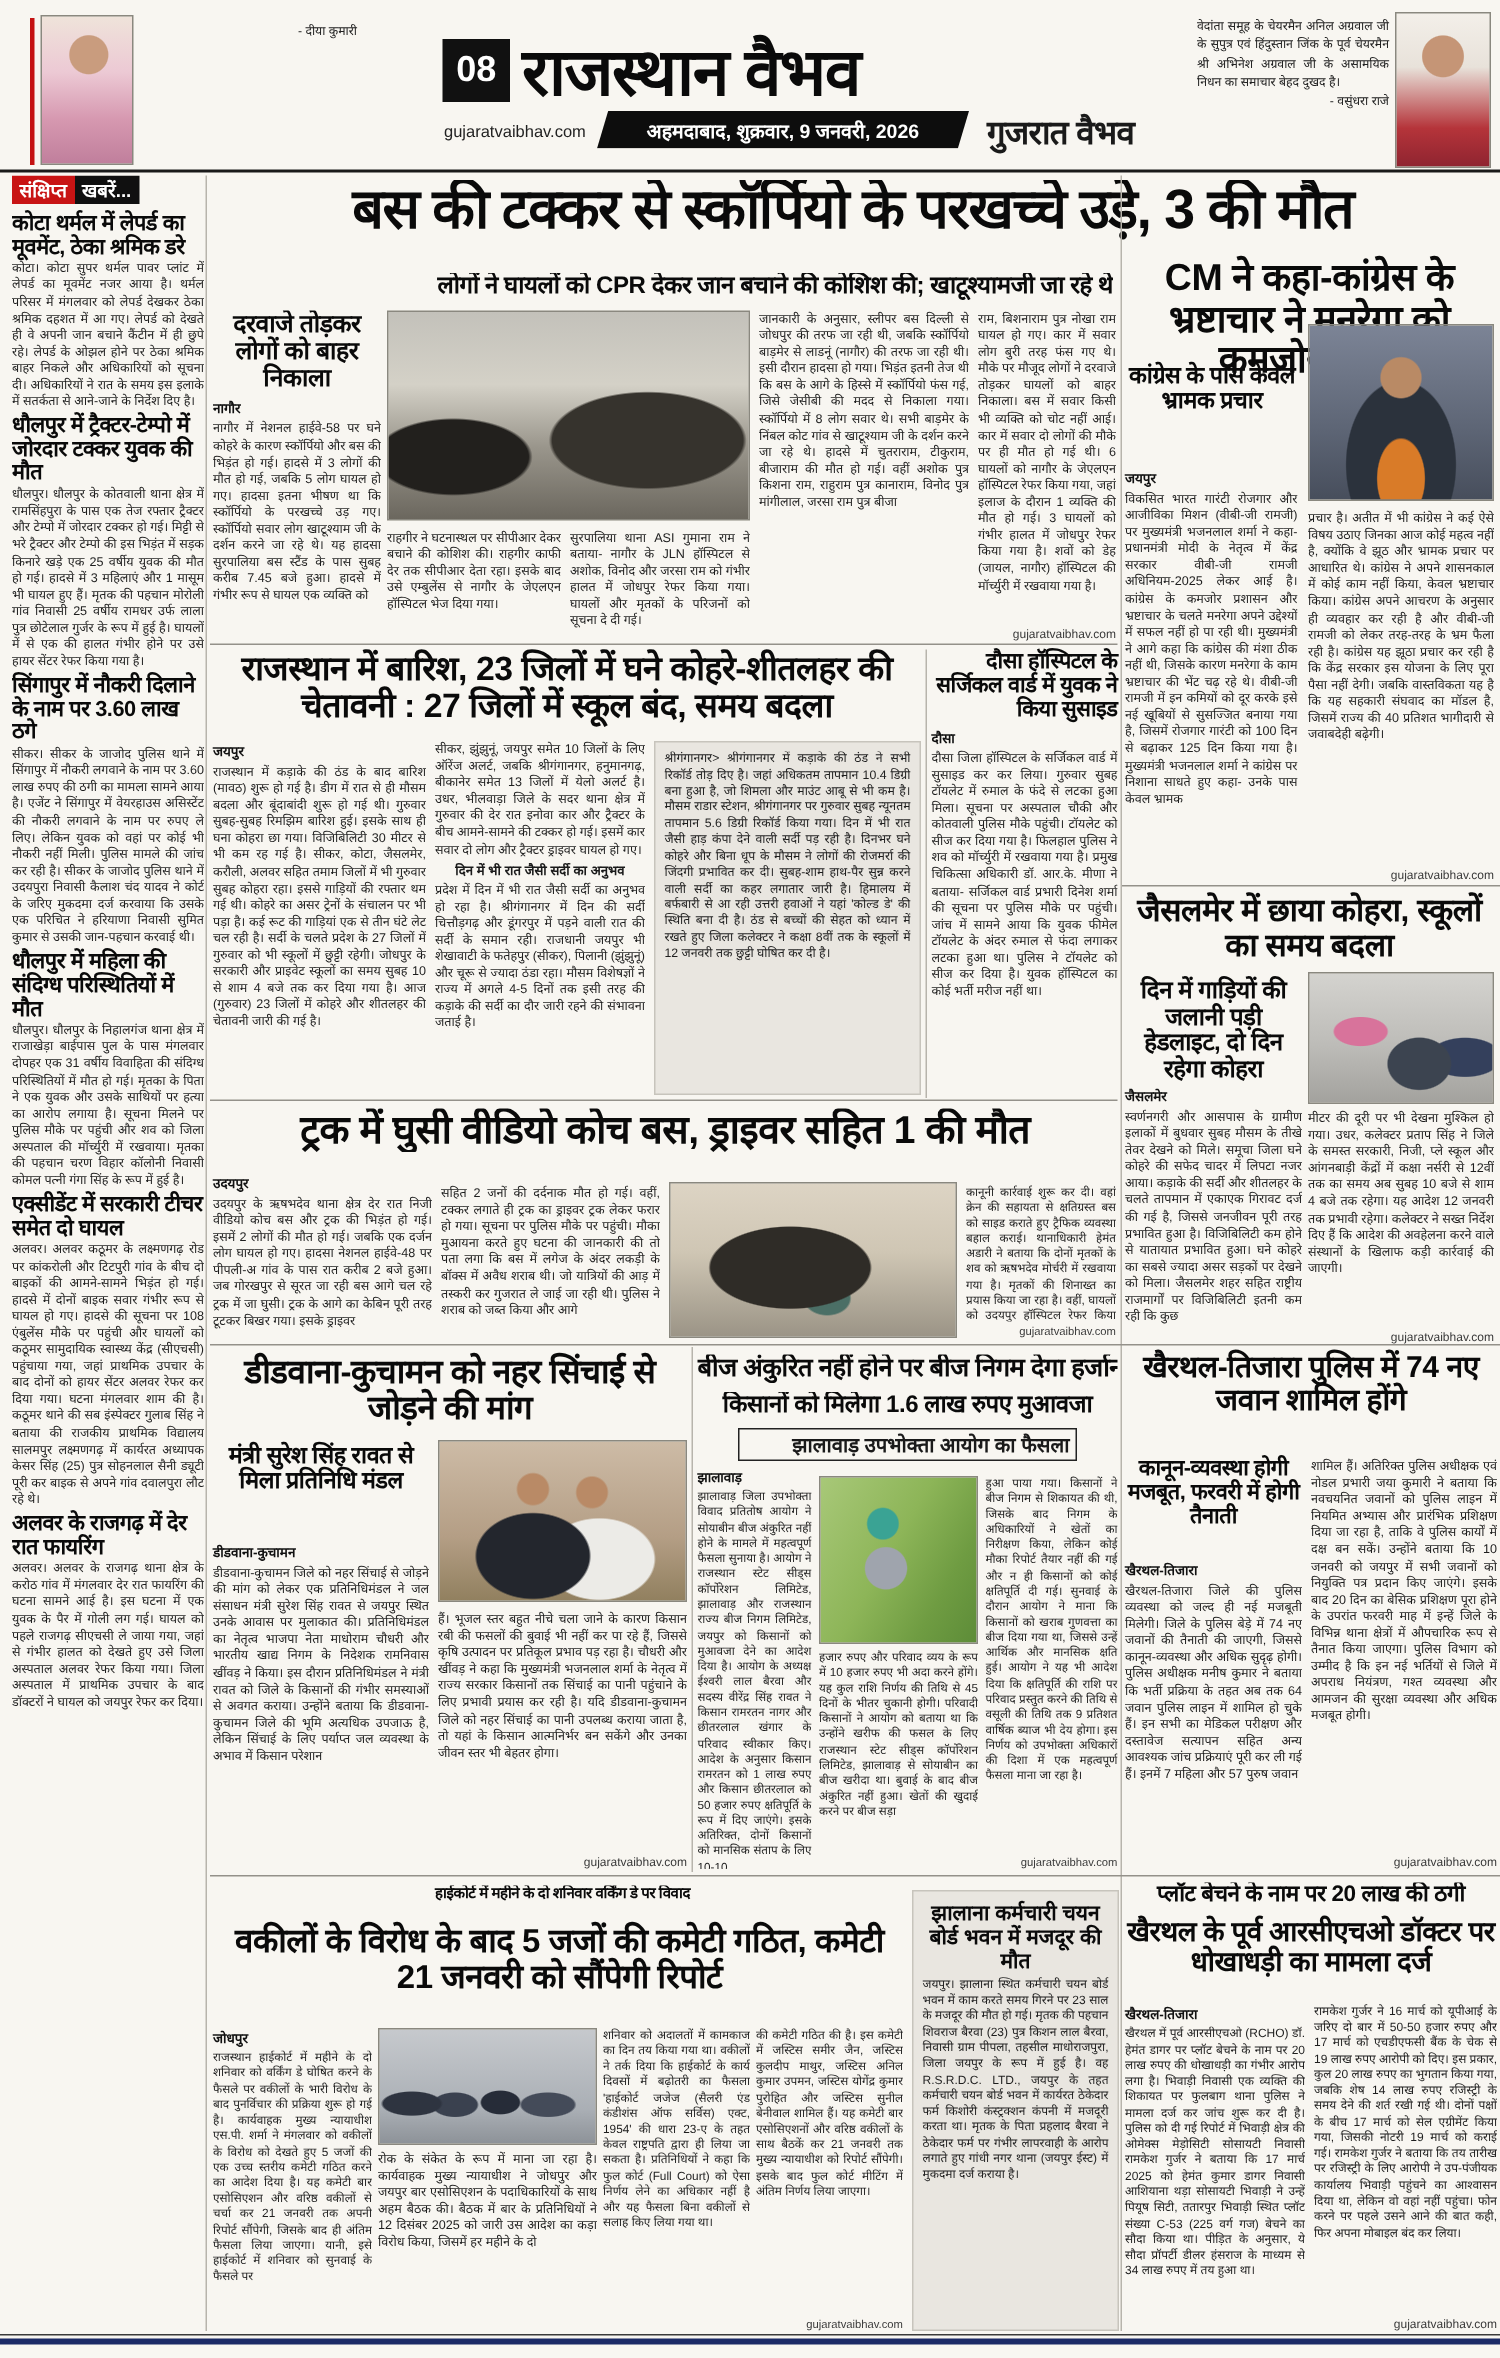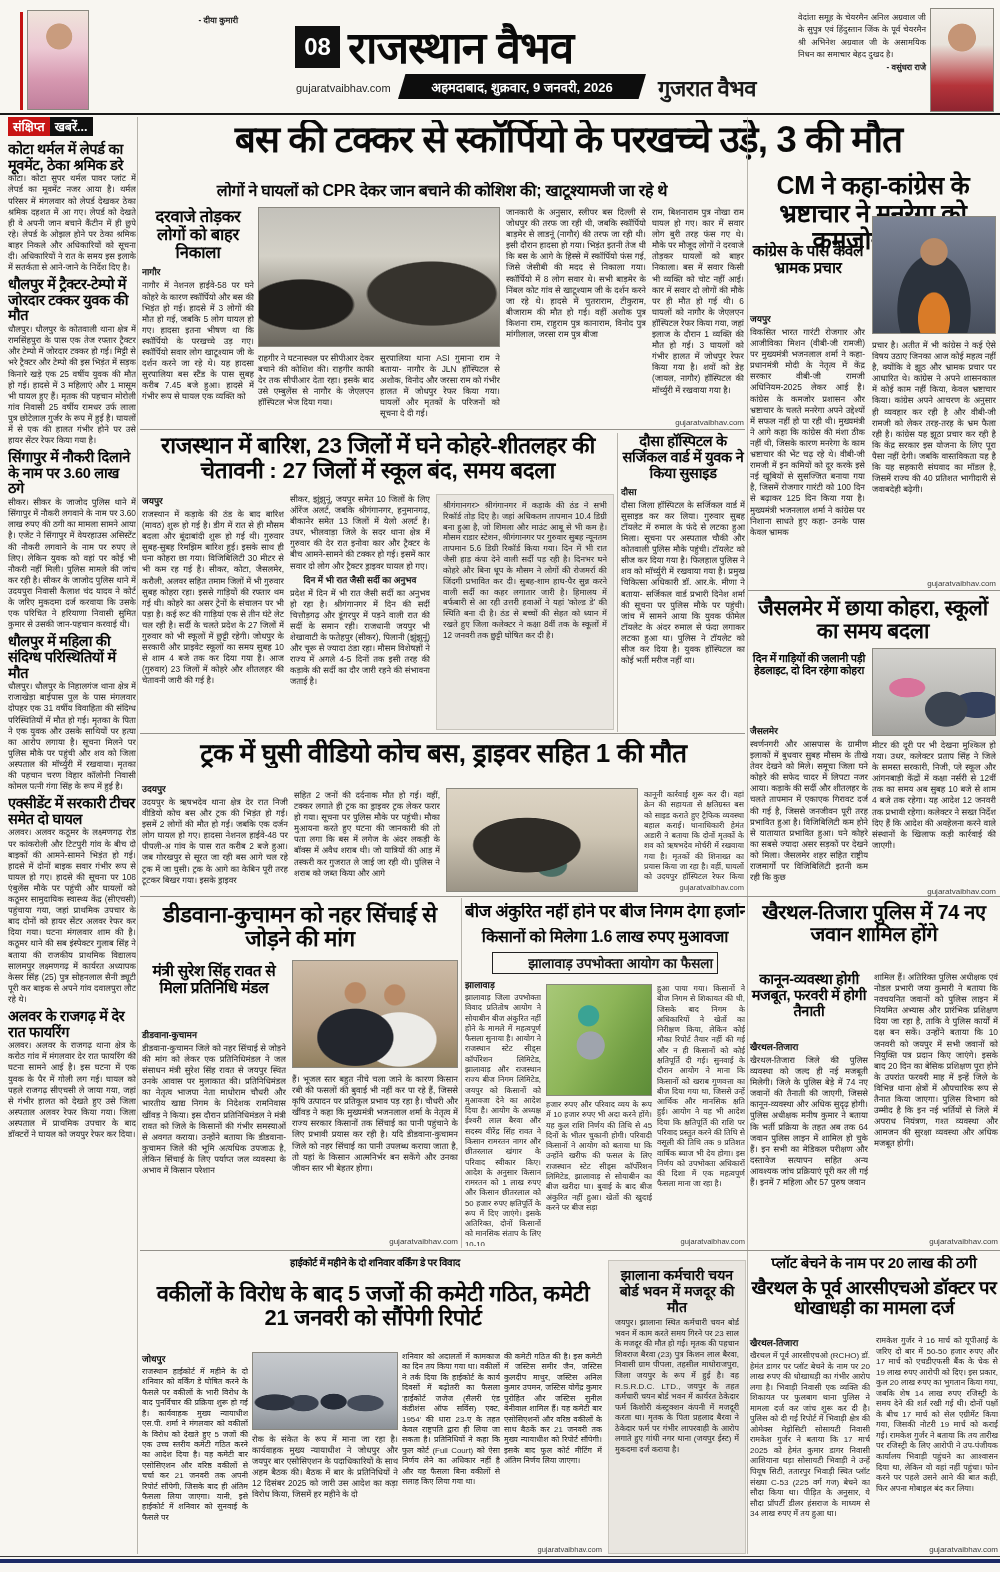--- a/index.html
+++ b/index.html
@@ -1,20 +1,20 @@
 <!DOCTYPE html>
 <html><head>
 <meta charset="utf-8">
 <style>
   *{margin:0;padding:0;box-sizing:border-box}
   html,body{width:1000px}
   body{height:1572px;position:relative;background:#f8f6f1;font-family:"Liberation Sans","DejaVu Sans",sans-serif;color:#1a1a1a;overflow:hidden}
   .abs{position:absolute}
   .hl{font-weight:700;color:#0a0a0a;line-height:1.1;text-align:center;letter-spacing:-0.3px}
-  .left{text-align:center}
+  .left{text-align:right}
   .nowrap{white-space:nowrap;overflow:hidden}
   .body-txt{font-size:8.4px;line-height:1.32;text-align:justify;overflow:hidden;color:#1e1e1e}
   .byline{font-weight:700;font-size:9px;color:#111;margin-bottom:2px}
   .credit{font-size:8px;text-align:right;color:#3a3a3a;margin-top:2px}
   .colbox{display:flex;flex-direction:column}
   .colbox .grow{flex:1 1 auto;overflow:hidden}
   .photo{border:1px solid #8a887f}
   .vrule{position:absolute;width:1px;background:#b7b4ac}
   .hrule{position:absolute;height:1px;background:#94918a}
   .crosshead{font-weight:700;font-size:8.8px;text-align:center;margin:2px 0}
@@ -31,21 +31,21 @@
   .ph-crash{background:radial-gradient(ellipse at 72% 62%,#36332d 0 26%,rgba(0,0,0,0) 27%),radial-gradient(ellipse at 18% 70%,#22201d 0 18%,rgba(0,0,0,0) 19%),linear-gradient(180deg,#c3c1ba 0%,#d4d1c7 35%,#9a968c 65%,#6b675e 100%)}
   .ph-cm{background:radial-gradient(circle at 50% 30%,#b98a65 0 13%,rgba(0,0,0,0) 14%),radial-gradient(ellipse at 50% 88%,#d97b28 0 18%,rgba(0,0,0,0) 19%),radial-gradient(ellipse at 50% 80%,#2b323c 0 42%,rgba(0,0,0,0) 43%),linear-gradient(180deg,#7c8496 0%,#5d6575 60%,#474e5c 100%)}
   .ph-fog{background:radial-gradient(ellipse at 28% 45%,#d8739b 0 14%,rgba(0,0,0,0) 15%),radial-gradient(ellipse at 60% 70%,#3c4450 0 20%,rgba(0,0,0,0) 21%),radial-gradient(ellipse at 85% 65%,#34405c 0 16%,rgba(0,0,0,0) 17%),linear-gradient(180deg,#d4d3cf 0%,#bdbcb8 55%,#a3a29e 100%)}
   .ph-bus{background:radial-gradient(ellipse at 42% 55%,#2f2c27 0 34%,rgba(0,0,0,0) 35%),radial-gradient(ellipse at 55% 75%,#4b6f66 0 10%,rgba(0,0,0,0) 11%),linear-gradient(180deg,#ddd4c4 0%,#cfc6b4 45%,#9b9486 100%)}
   .ph-meet{background:radial-gradient(circle at 38% 30%,#b98a66 0 8%,rgba(0,0,0,0) 9%),radial-gradient(circle at 62% 32%,#b98a66 0 8%,rgba(0,0,0,0) 9%),radial-gradient(ellipse at 38% 72%,#23262d 0 26%,rgba(0,0,0,0) 27%),radial-gradient(ellipse at 65% 74%,#ecebe7 0 24%,rgba(0,0,0,0) 25%),radial-gradient(ellipse at 42% 60%,#c4262c 0 10%,rgba(0,0,0,0) 11%),linear-gradient(180deg,#cdbba6 0%,#b49e85 60%,#91805f 100%)}
   .ph-farm{background:radial-gradient(circle at 40% 28%,#3aa394 0 10%,rgba(0,0,0,0) 11%),radial-gradient(ellipse at 42% 55%,#9fa4ad 0 16%,rgba(0,0,0,0) 17%),linear-gradient(120deg,#a8c878 0%,#8db558 45%,#6f9c42 75%,#5d8c38 100%)}
   .ph-court{background:radial-gradient(ellipse at 15% 65%,#2e3440 0 11%,rgba(0,0,0,0) 12%),radial-gradient(ellipse at 35% 66%,#3a414f 0 11%,rgba(0,0,0,0) 12%),radial-gradient(ellipse at 56% 64%,#262c38 0 11%,rgba(0,0,0,0) 12%),radial-gradient(ellipse at 78% 66%,#444b59 0 11%,rgba(0,0,0,0) 12%),linear-gradient(180deg,#c6c9cd 0%,#aaafb5 70%,#8d9298 100%)}
   .datebar{background:#0d0d0d;color:#fff;font-weight:700;font-size:13px;display:flex;align-items:center;justify-content:center;clip-path:polygon(3% 0,100% 0,97% 100%,0 100%)}
   .pagebadge{background:#111;color:#fff;font-weight:700;font-size:24px;display:flex;align-items:center;justify-content:center}
   .greet{font-size:8.2px;line-height:1.5;text-align:justify;color:#222}
-  .greet .sig{font-weight:700;text-align:right;margin-top:1px}
+  .greet .sig{font-weight:400;text-align:right;margin-top:1px}
   .mast-title{font-weight:700;font-size:44px;letter-spacing:-1px;color:#0a0a0a;white-space:nowrap}
   .mast-edition{font-weight:700;font-size:22px;letter-spacing:-0.5px;white-space:nowrap}
   .site{font-size:11px;color:#222}
 </style>
 </head>
 <body>
 
 <div class="abs" style="left:0;top:0;width:1000px;height:113px">
   <div class="abs" style="left:20px;top:12px;width:3px;height:98px;background:#c41212"></div>
   <div class="abs photo ph-dm" style="left:27px;top:10px;width:62px;height:100px"></div>
@@ -149,21 +149,21 @@
 <div class="vrule" style="left:617px;top:433px;height:299px"></div>
 <div class="abs colbox" style="left:621px;top:434px;width:124px;height:296px">
   <div class="hl left" style="font-size:14.5px">दौसा हॉस्पिटल के सर्जिकल वार्ड में युवक ने किया सुसाइड</div>
   <div class="byline" style="margin-top:3px">दौसा</div>
   <div class="body-txt grow">दौसा जिला हॉस्पिटल के सर्जिकल वार्ड में सुसाइड कर कर लिया। गुरुवार सुबह टॉयलेट में रुमाल के फंदे से लटका हुआ मिला। सूचना पर अस्पताल चौकी और कोतवाली पुलिस मौके पहुंची। टॉयलेट को सीज कर दिया गया है। फिलहाल पुलिस ने शव को मॉर्च्युरी में रखवाया गया है। प्रमुख चिकित्सा अधिकारी डॉ. आर.के. मीणा ने बताया- सर्जिकल वार्ड प्रभारी दिनेश शर्मा की सूचना पर पुलिस मौके पर पहुंची। जांच में सामने आया कि युवक फीमेल टॉयलेट के अंदर रुमाल से फंदा लगाकर लटका हुआ था। पुलिस ने टॉयलेट को सीज कर दिया है। युवक हॉस्पिटल का कोई भर्ती मरीज नहीं था।</div>
 </div>
 
 <div class="hrule" style="left:748px;top:590px;width:252px"></div>
 <div>
   <div class="abs hl" style="left:750px;top:596px;width:246px;font-size:21px">जैसलमेर में छाया कोहरा, स्कूलों का समय बदला</div>
-  <div class="abs hl" style="left:750px;top:652px;width:118px;font-size:11px">दिन में गाड़ियों की जलानी पड़ी हेडलाइट, दो दिन रहेगा कोहरा</div>
+  <div class="abs hl" style="left:750px;top:652px;width:118px;font-size:16px">दिन में गाड़ियों की जलानी पड़ी हेडलाइट, दो दिन रहेगा कोहरा</div>
   <div class="abs photo ph-fog" style="left:872px;top:648px;width:124px;height:88px"></div>
   <div class="abs colbox" style="left:750px;top:724px;width:118px;height:172px">
     <div class="byline">जैसलमेर</div>
     <div class="body-txt grow">स्वर्णनगरी और आसपास के ग्रामीण इलाकों में बुधवार सुबह मौसम के तीखे तेवर देखने को मिले। समूचा जिला घने कोहरे की सफेद चादर में लिपटा नजर आया। कड़ाके की सर्दी और शीतलहर के चलते तापमान में एकाएक गिरावट दर्ज की गई है, जिससे जनजीवन पूरी तरह प्रभावित हुआ है। विजिबिलिटी कम होने से यातायात प्रभावित हुआ। घने कोहरे का सबसे ज्यादा असर सड़कों पर देखने को मिला। जैसलमेर शहर सहित राष्ट्रीय राजमार्गों पर विजिबिलिटी इतनी कम रही कि कुछ</div>
   </div>
   <div class="abs colbox" style="left:872px;top:740px;width:124px;height:156px">
     <div class="body-txt grow">मीटर की दूरी पर भी देखना मुश्किल हो गया। उधर, कलेक्टर प्रताप सिंह ने जिले के समस्त सरकारी, निजी, प्ले स्कूल और आंगनबाड़ी केंद्रों में कक्षा नर्सरी से 12वीं तक का समय अब सुबह 10 बजे से शाम 4 बजे तक रहेगा। यह आदेश 12 जनवरी तक प्रभावी रहेगा। कलेक्टर ने सख्त निर्देश दिए हैं कि आदेश की अवहेलना करने वाले संस्थानों के खिलाफ कड़ी कार्रवाई की जाएगी।</div>
     <div class="credit">gujaratvaibhav.com</div>
   </div>
 </div>

